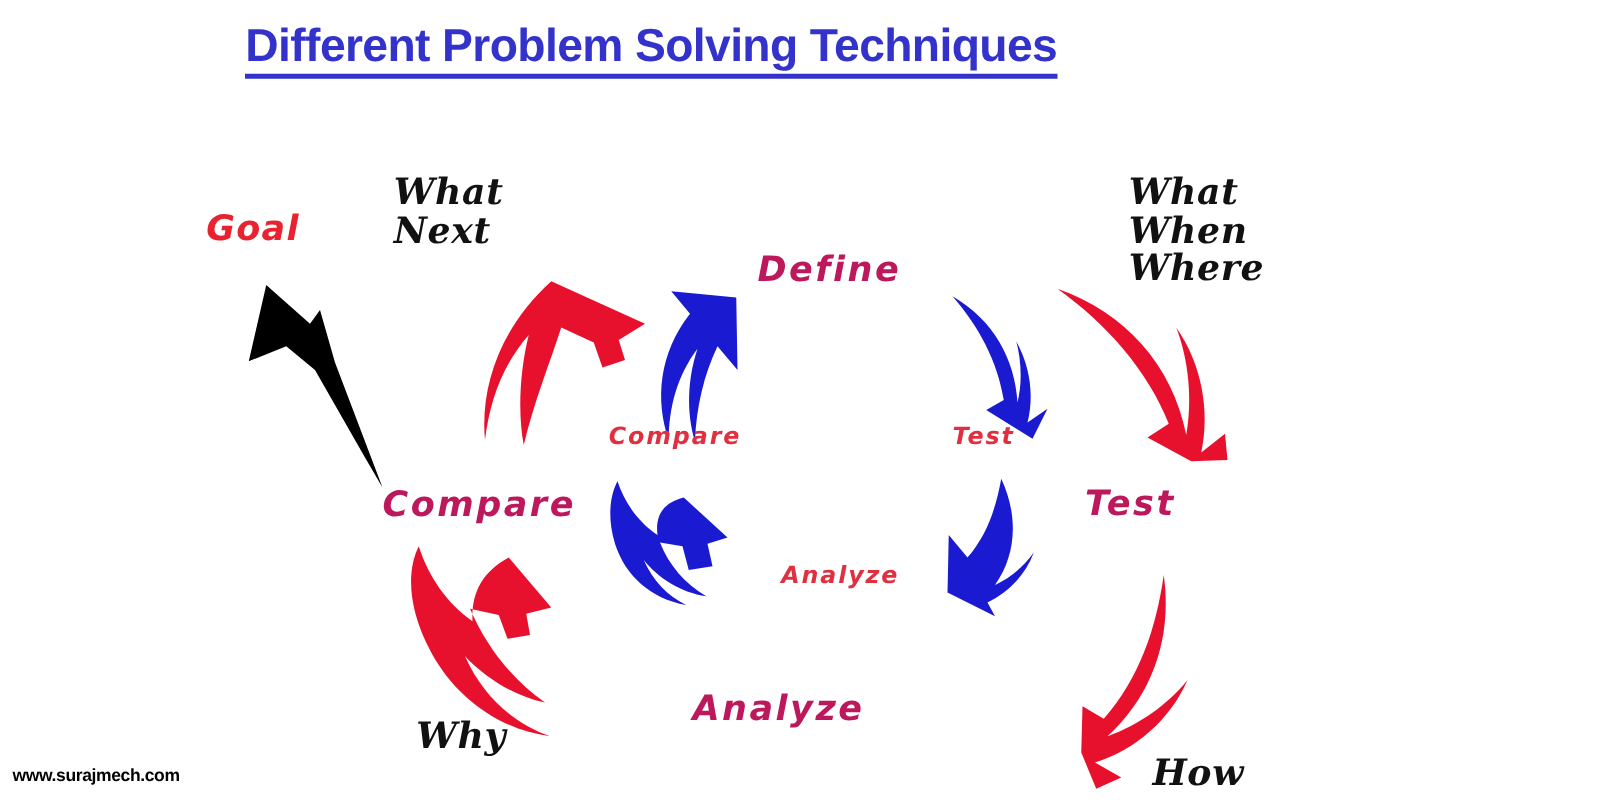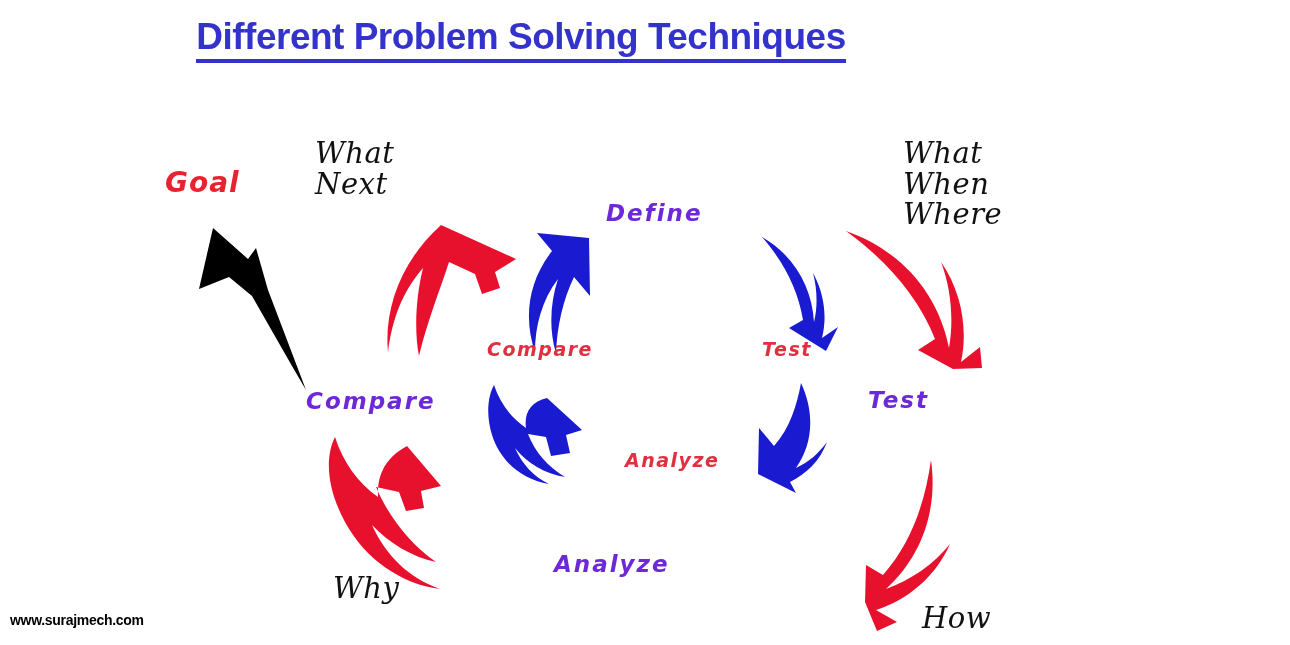--- a/index.html
+++ b/index.html
@@ -48,37 +48,37 @@
   .lbl {
     position: absolute;
     white-space: pre;
     line-height: 1.06;
   }
   
   .stage {
     font-family: "DejaVu Sans", sans-serif;
     font-weight: bold;
     font-style: italic;
-    color: #6d28d9;
-    font-size: 23px;
+    color: #be185d;
+    font-size: 28px;
     letter-spacing: 2px;
   }
   
   .inner {
     font-family: "DejaVu Sans", sans-serif;
     font-weight: bold;
     font-style: italic;
     color: #e03040;
     font-size: 19px;
     letter-spacing: 1.5px;
   }
   
   .qword {
     font-family: "DejaVu Serif", serif;
-    font-weight: normal;
+    font-weight: bold;
     font-style: italic;
     color: #111111;
     font-size: 29px;
     letter-spacing: 0.5px;
   }
   
   .goal {
     font-family: "DejaVu Sans", sans-serif;
     font-weight: bold;
     font-style: italic;

